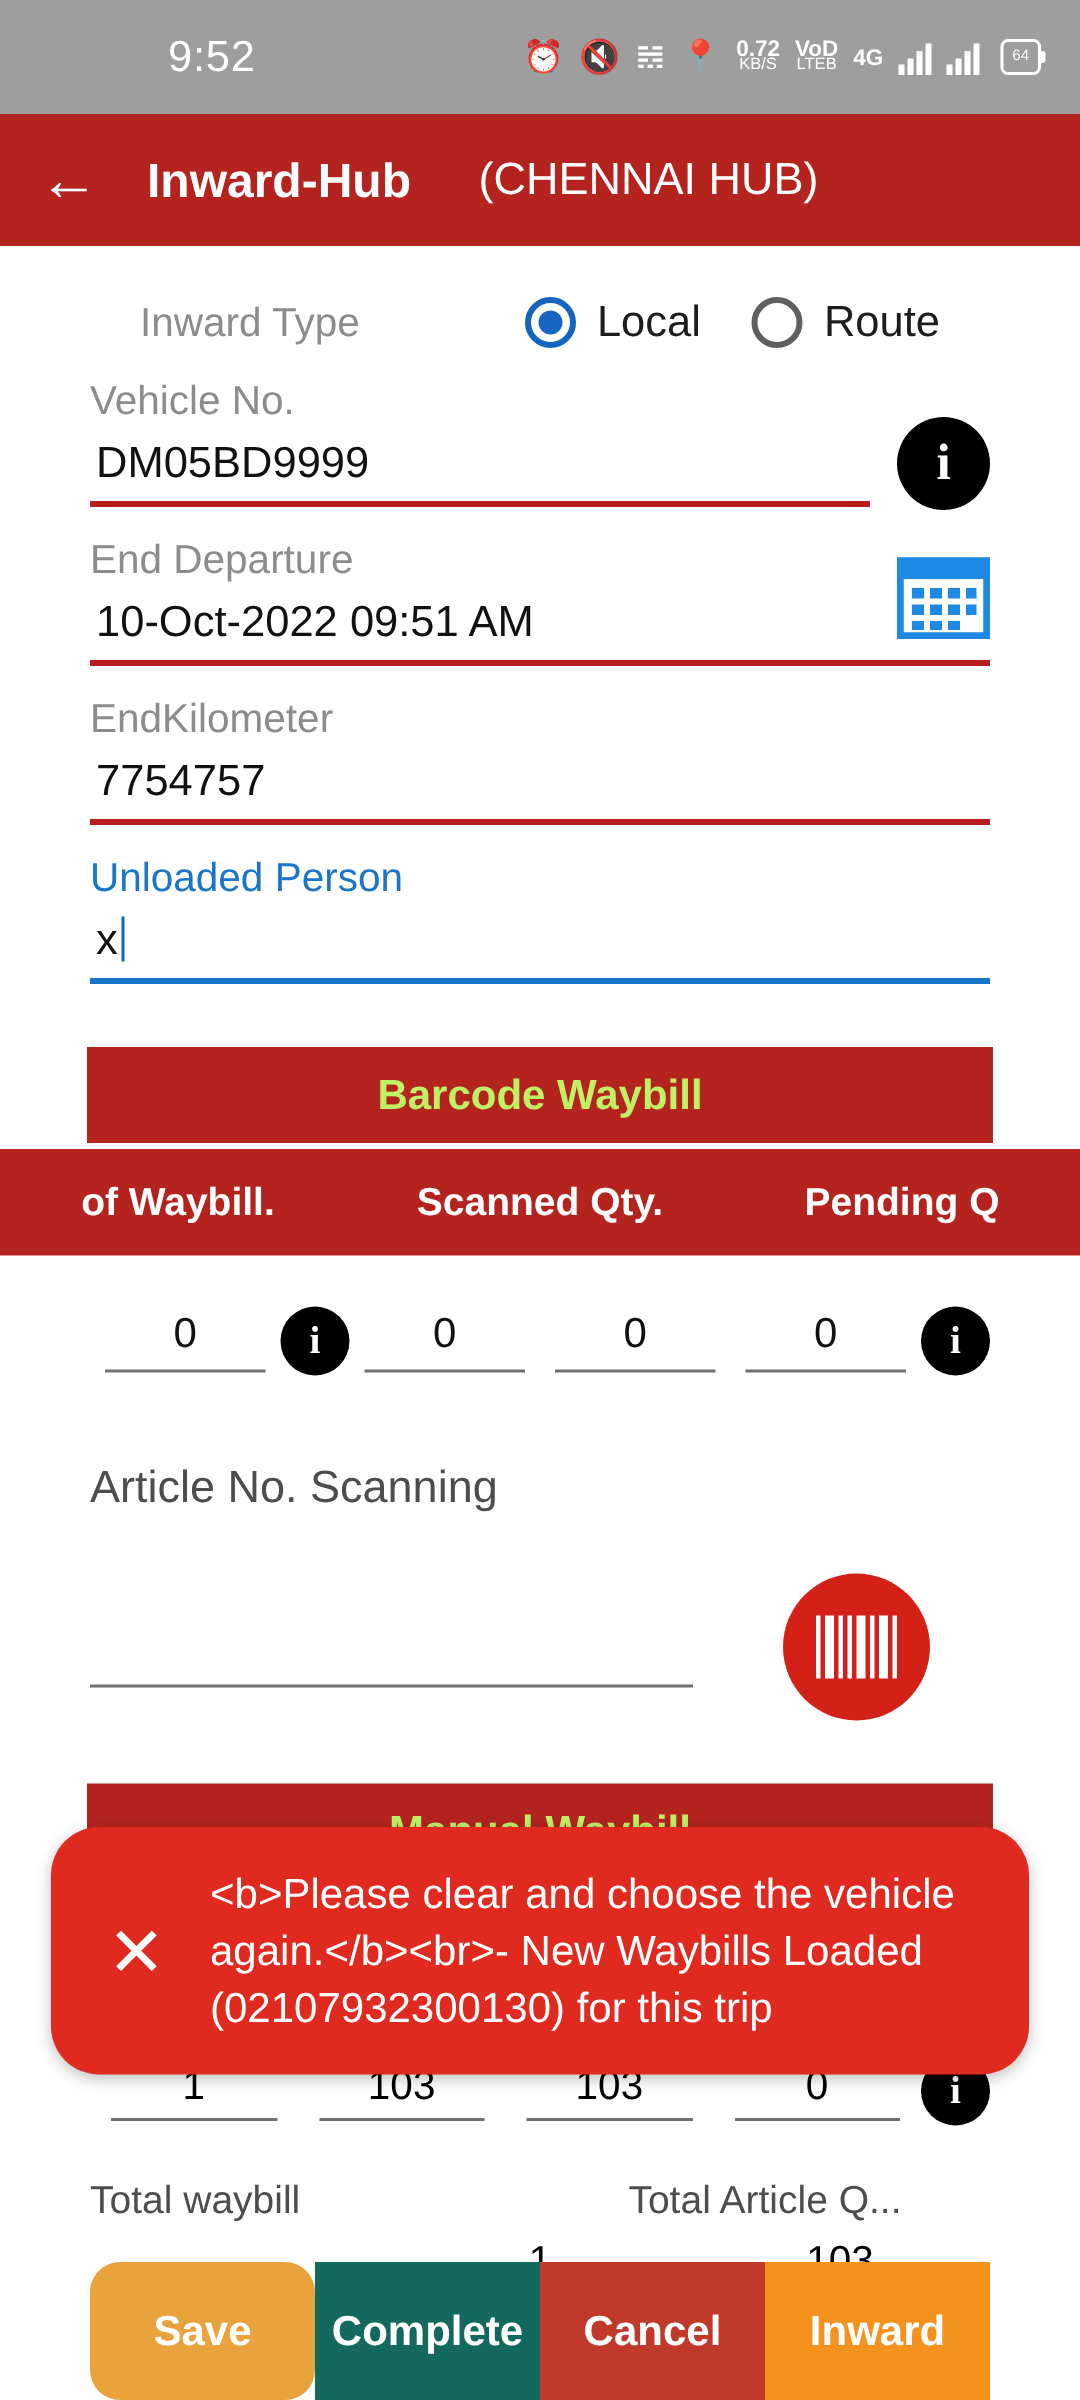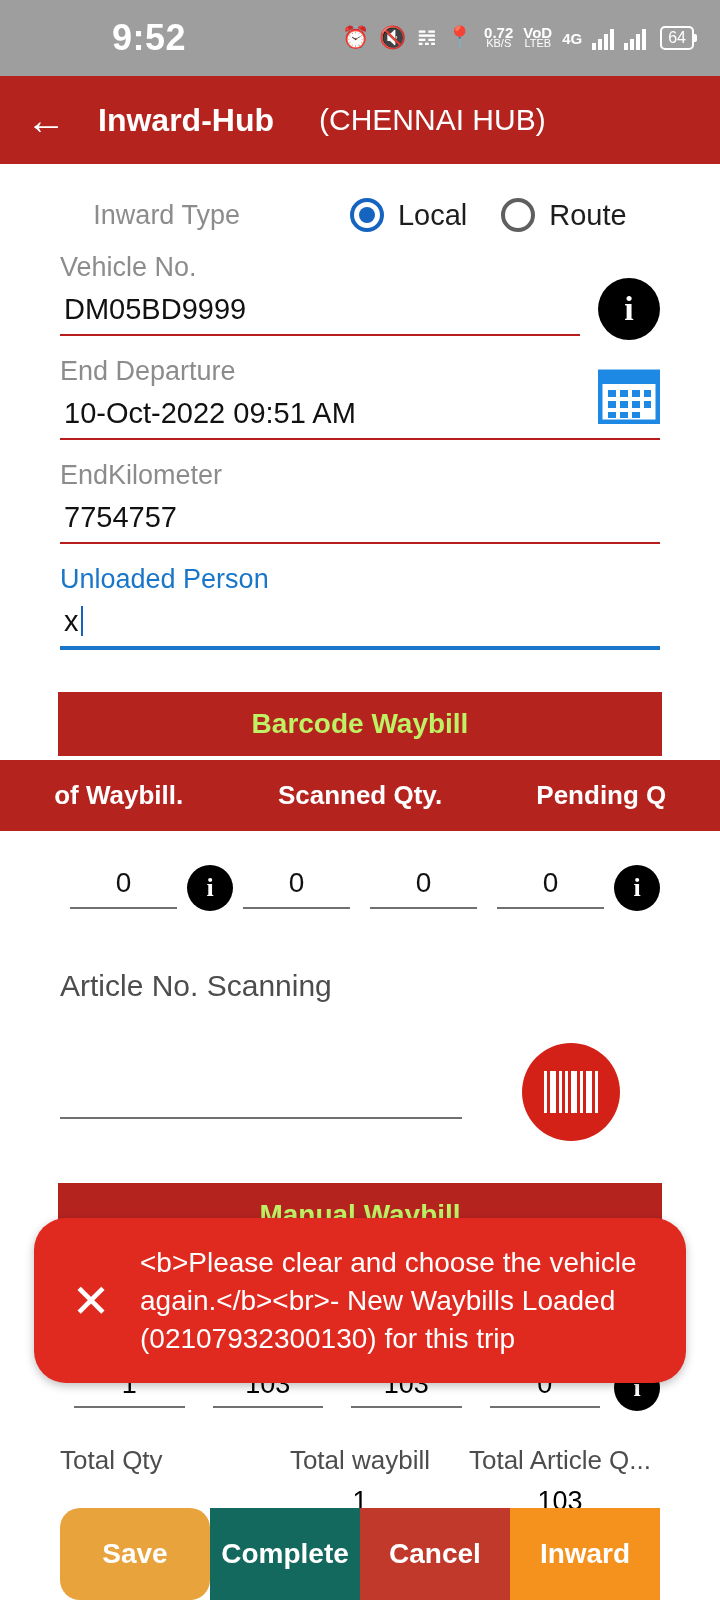--- a/index.html
+++ b/index.html
@@ -10,32 +10,32 @@
     overflow: hidden;
   }
   .phone { position: relative; width: 720px; height: 1600px; background: #fff; }
 
   
   .statusbar {
     height: 76px; background: #9e9e9e; color: #ffffff;
     display: flex; align-items: center; justify-content: space-between;
     padding: 0 26px;
   }
-  .statusbar .clock { font-size: 36px; font-weight: 700; letter-spacing: .5px; margin-left: 86px; }
+  .statusbar .clock { font-size: 29px; font-weight: 400; letter-spacing: .5px; margin-left: 86px; }
   .status-icons { display: flex; align-items: center; gap: 10px; }
   .status-icons .ic { font-size: 22px; line-height: 1; display: inline-block; }
   .netlabel { font-size: 11px; line-height: 11px; text-align: center; }
   .netlabel b { display: block; font-size: 15px; font-weight: 700; }
   .bars { display: inline-flex; align-items: flex-end; gap: 2px; height: 24px; }
   .bars i { display: block; width: 4px; background: #fff; }
   .bars i:nth-child(1){height:7px}.bars i:nth-child(2){height:11px}
   .bars i:nth-child(3){height:16px}.bars i:nth-child(4){height:21px}
   .battery {
     border: 2px solid #fff; border-radius: 5px; padding: 1px 6px;
-    font-size: 16px; line-height: 18px; position: relative; margin-left: 4px;
+    font-size: 10px; line-height: 18px; position: relative; margin-left: 4px;
   }
   .battery::after{content:"";position:absolute;right:-5px;top:6px;width:3px;height:8px;background:#fff;border-radius:0 2px 2px 0;}
 
   
   .appbar {
     height: 88px; background: #b5231f; color: #fff;
     display: flex; align-items: center; padding: 0 26px; gap: 26px;
   }
   .back-arrow { font-size: 40px; line-height: 40px; width: 46px; }
   .appbar .title { font-size: 32px; font-weight: 700; }
@@ -55,21 +55,21 @@
     border: 4px solid #1565c0; display: flex; align-items: center; justify-content: center;
   }
   .dot.off { border-color: #5f5f5f; }
   .dot i { width: 16px; height: 16px; border-radius: 50%; background: #1565c0; display: block; }
   .radio span { font-size: 29px; color: #1d1d1d; }
 
   .field { margin-top: 20px; position: relative; }
   .field .flabel { font-size: 27px; color: #8c8c8c; }
   .field .fvalue {
     font-size: 29px; color: #111; padding: 10px 0 8px 4px;
-    border-bottom: 2px solid #b91c1c; min-height: 50px;
+    border-bottom: 4px solid #b91c1c; min-height: 50px;
   }
   .field.short .fvalue { width: 520px; }
   .field.active .flabel { color: #1976c8; }
   .field.active .fvalue { border-bottom: 4px solid #1976c8; }
   .caret { display:inline-block; width:2px; height:30px; background:#1565c0; vertical-align:-5px; margin-left:2px; }
 
   .info-btn {
     position: absolute; width: 62px; height: 62px; border-radius: 50%;
     background: #000; color: #fff; font-size: 34px; font-weight: 700;
     display: flex; align-items: center; justify-content: center;
@@ -295,21 +295,20 @@
     </div>
     <div class="manual-row">
       <div class="cell">1</div>
       <div class="cell">103</div>
       <div class="cell">103</div>
       <div class="cell">0</div>
       <div class="dot-info">i</div>
     </div>
 
     <div class="totals-labels">
-      <span>Total Qty</span>
       <span>Total waybill</span>
       <span>Total Article Q...</span>
     </div>
     <div class="totals-row">
       <div class="cell blank"></div>
       <div class="cell">1</div>
       <div class="cell">103</div>
     </div>
 
   </div>

